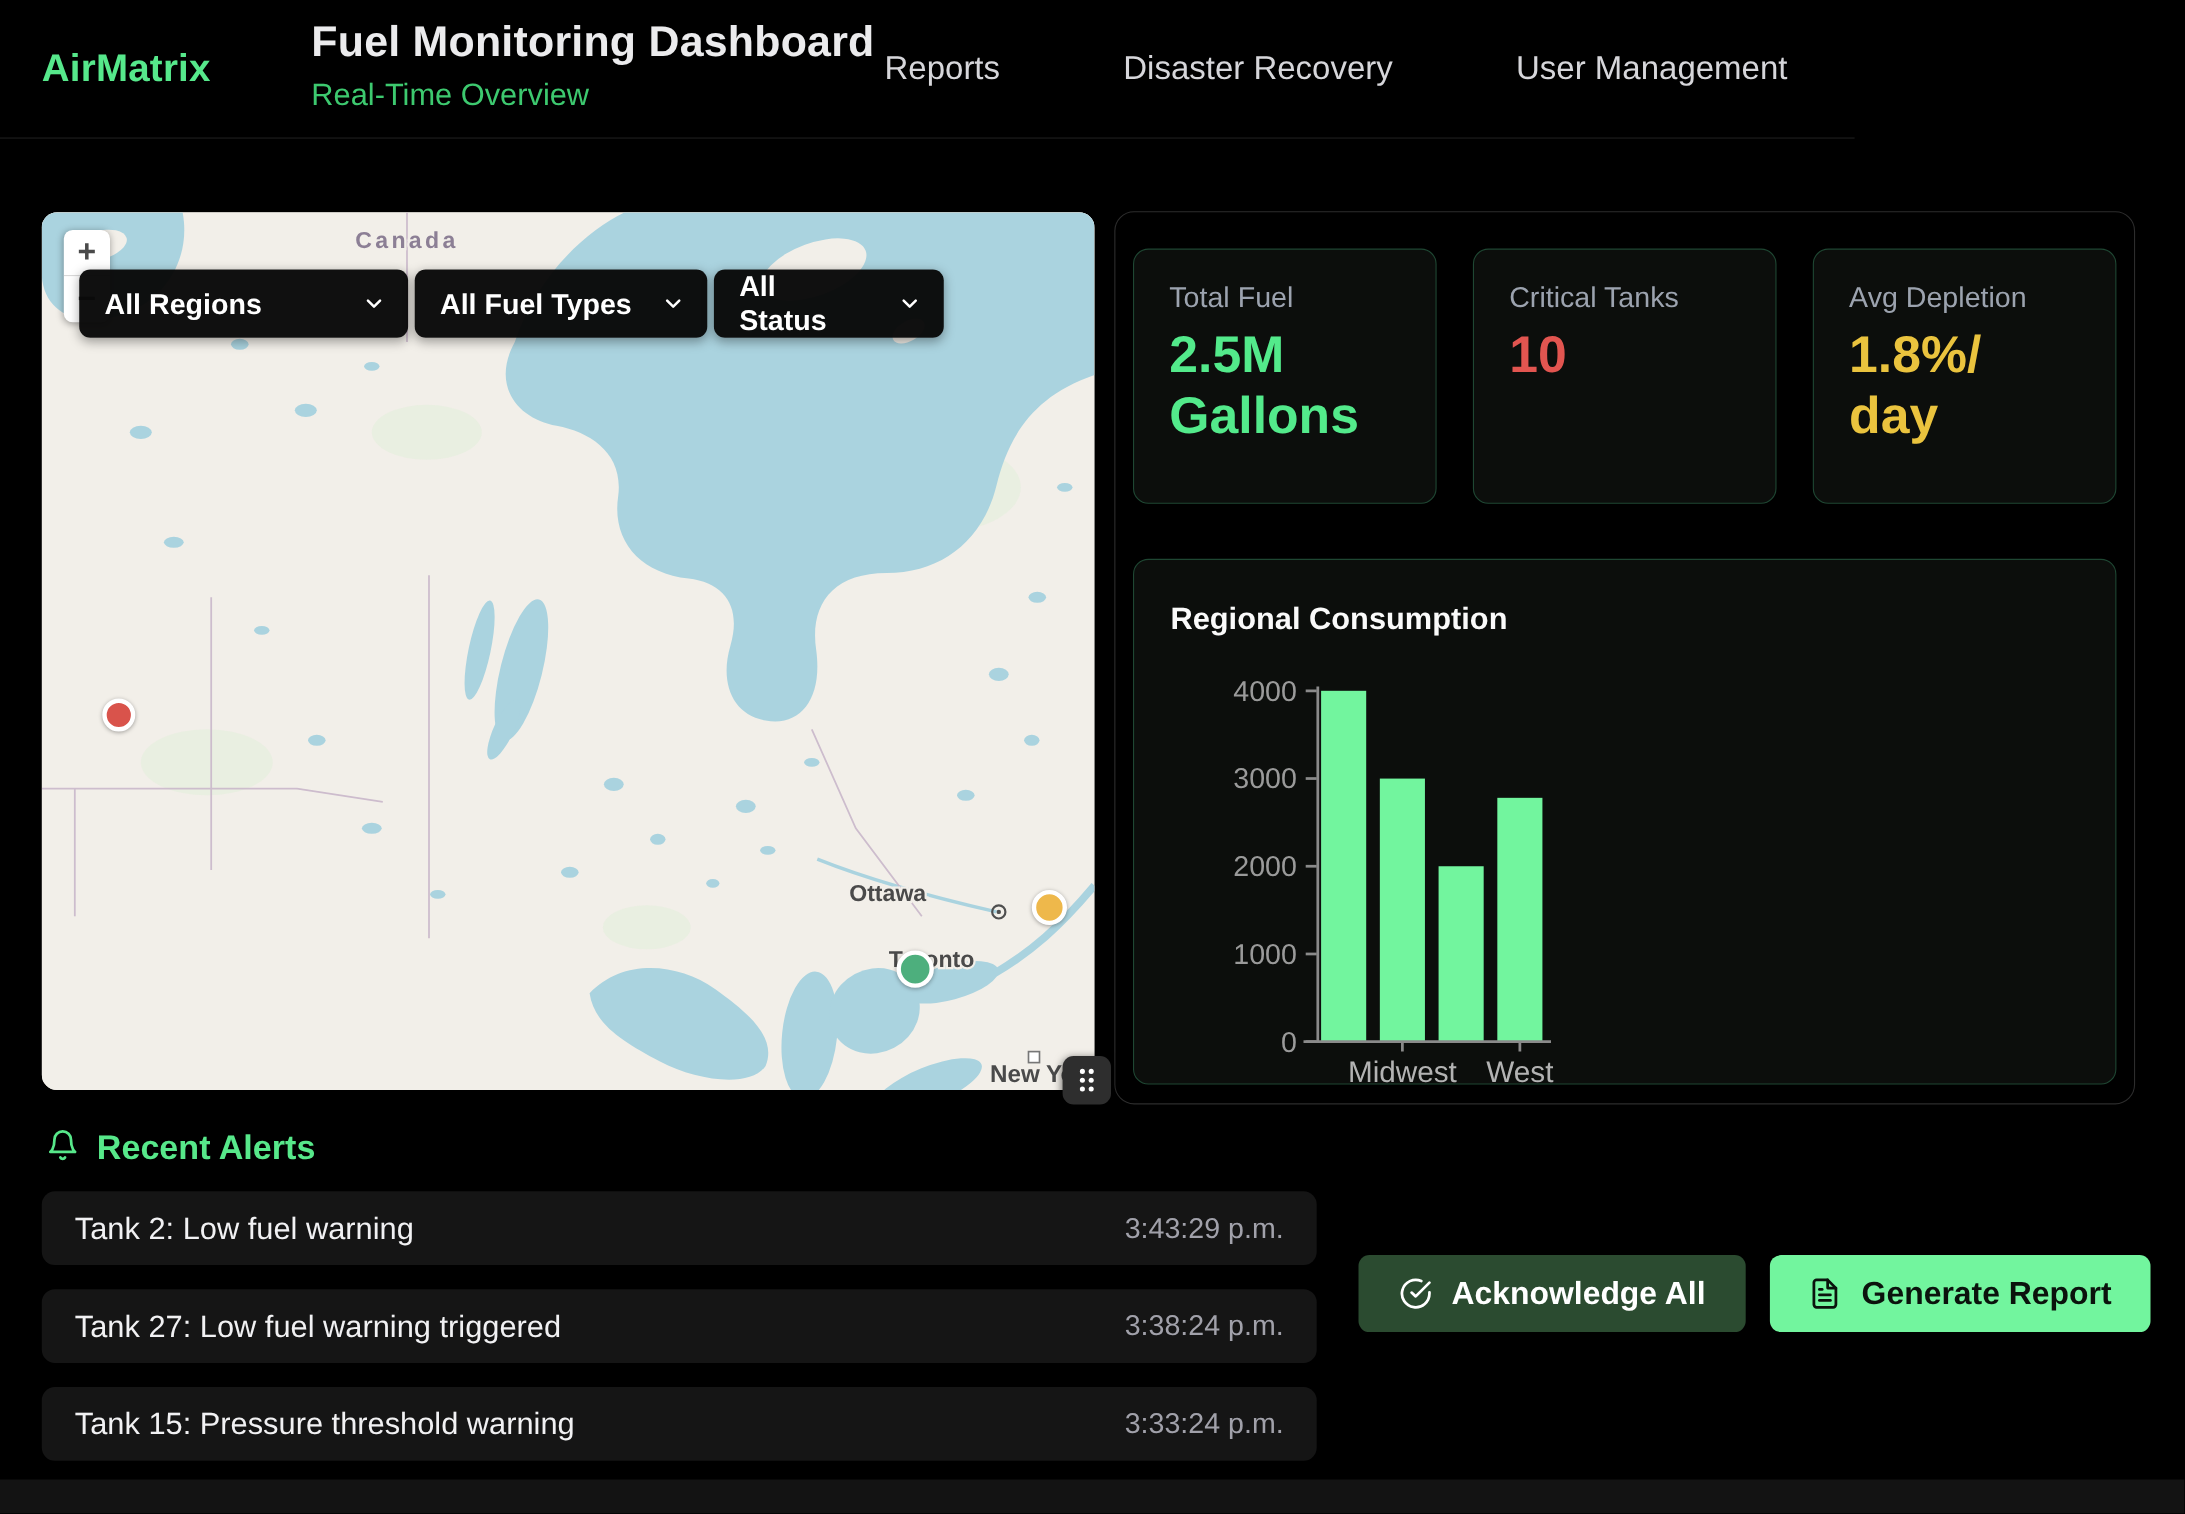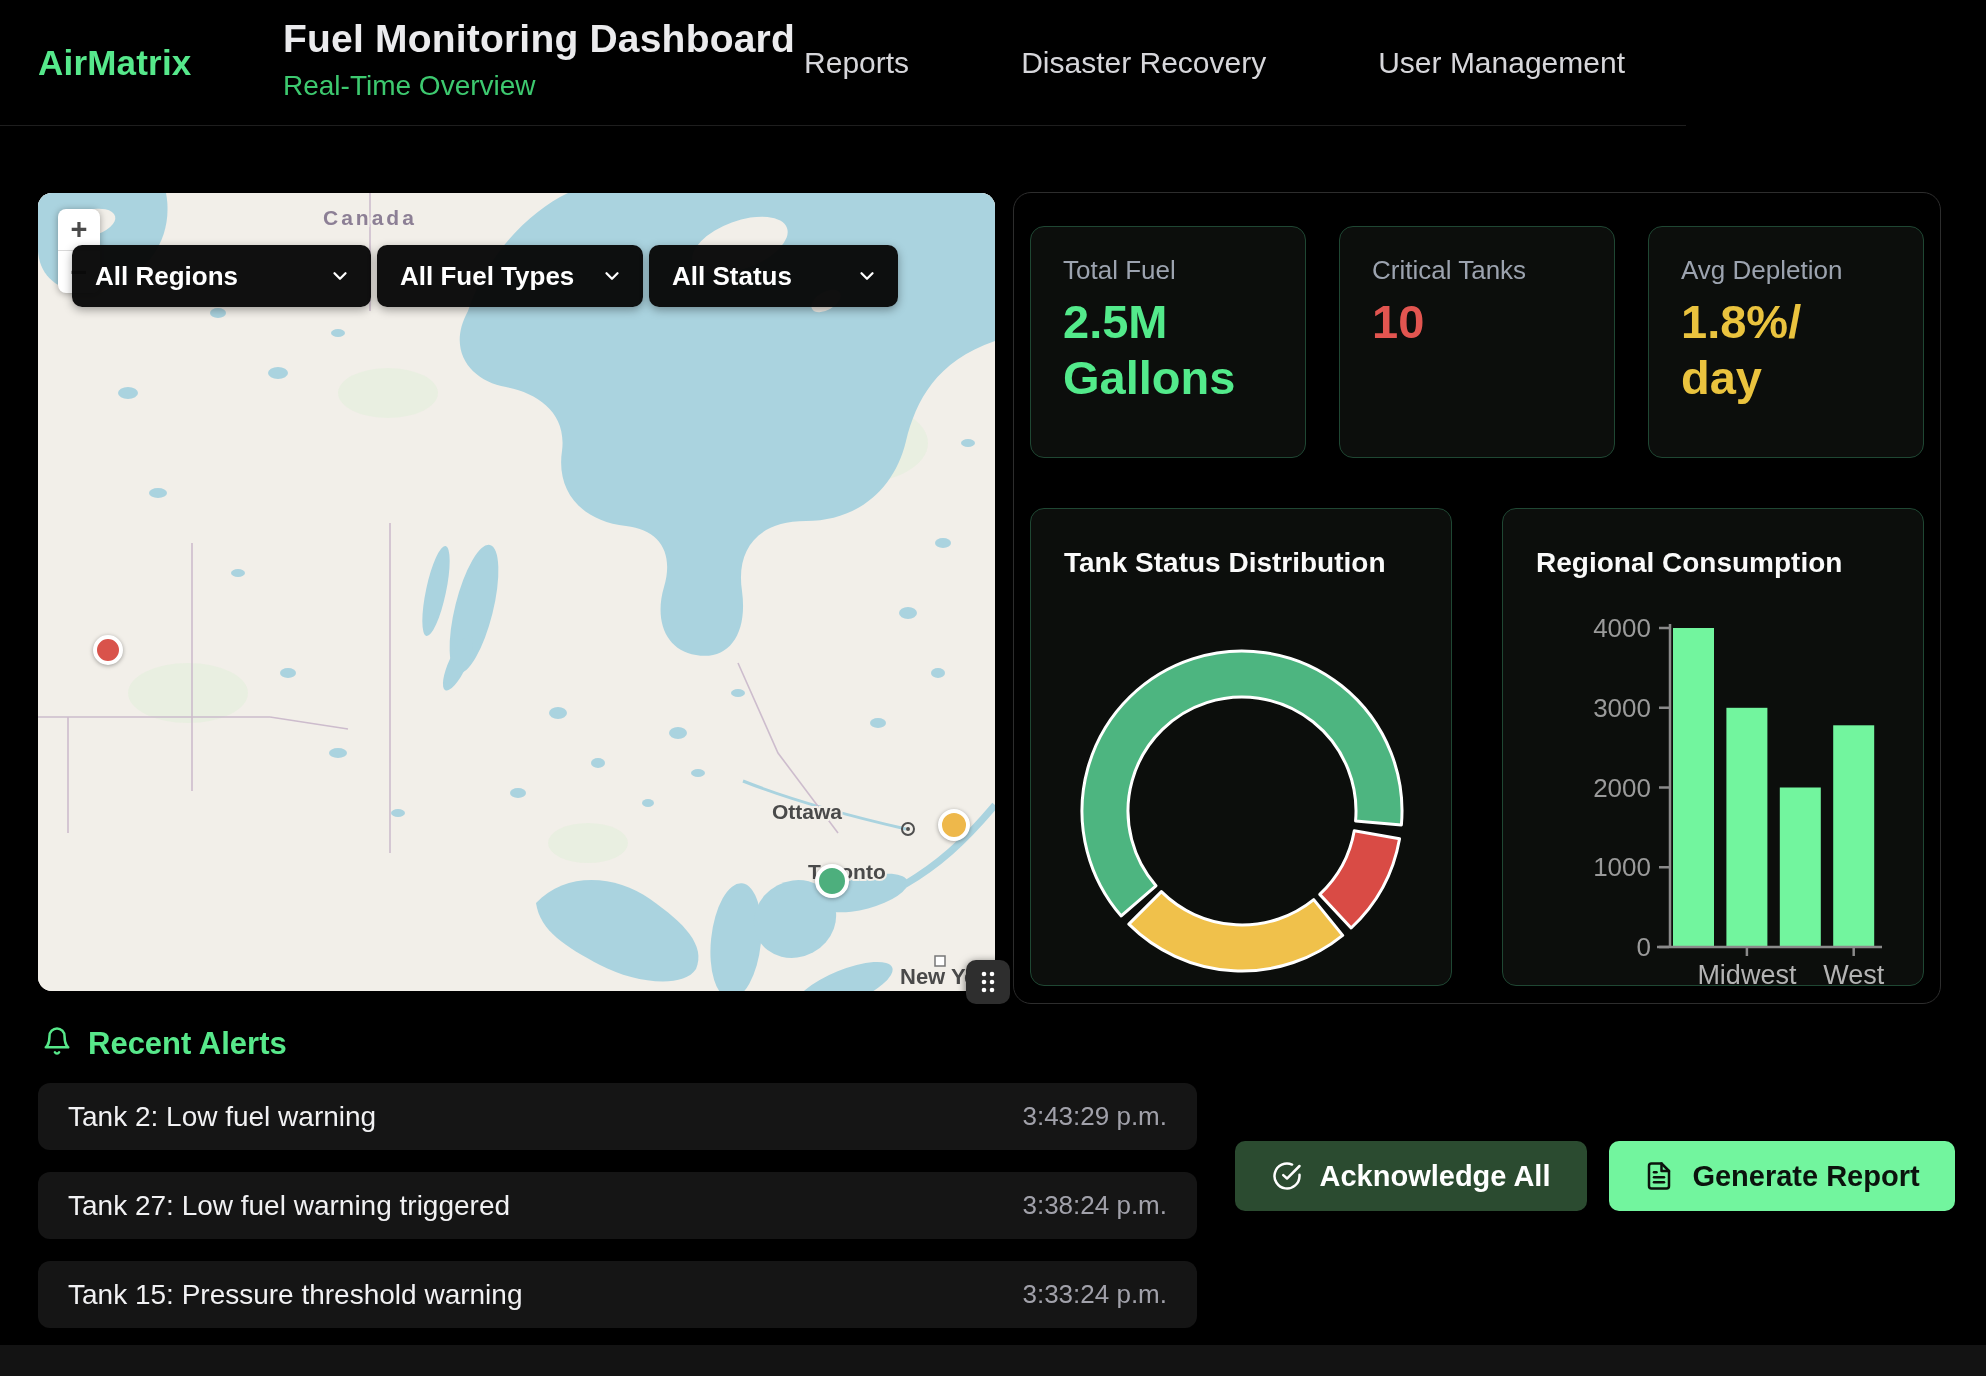--- a/index.html
+++ b/index.html
@@ -25,21 +25,21 @@
   .zoomctl { position:absolute; left:20px; top:16px; width:42px; z-index:1;
     background:#fff; border-radius:8px; box-shadow:0 1px 7px rgba(0,0,0,.35); overflow:hidden; }
   .zoomctl .zbtn { width:42px; height:42px; display:flex; align-items:center; justify-content:center;
     font-size:29px; font-weight:700; color:#4a4a4a; cursor:pointer; }
   .zoomctl .zbtn:first-child { border-bottom:1px solid #d9d9d9; }
   .filters { position:absolute; left:34px; top:52px; display:flex; gap:6px; z-index:2; }
   .dropdown { height:62px; background:rgba(8,8,8,.97); border-radius:10px; color:#fff;
     display:flex; align-items:center; justify-content:space-between; padding:0 20px 0 23px;
     font-size:26px; font-weight:600; cursor:pointer; box-shadow:0 3px 10px rgba(0,0,0,.35); }
   .dropdown .chev { margin-left:26px; display:flex; }
-  .dd-regions { width:299px; } .dd-fuel { width:266px; } .dd-status { width:249px;align-items:center; }
+  .dd-regions { width:299px; } .dd-fuel { width:266px; } .dd-status { width:209px;align-items:center; }
   .marker { position:absolute; border:4px solid #fff; border-radius:50%;
     transform:translate(-50%,-50%); box-shadow:0 1px 4px rgba(0,0,0,.35); cursor:pointer; z-index:3; }
   .draghandle { position:absolute; left:966px; top:960px; width:44px; height:44px; z-index:6;
     background:#2e2e2e; border-radius:10px; box-shadow:0 2px 8px rgba(0,0,0,.6);
     display:flex; align-items:center; justify-content:center; cursor:grab; }
   
   .right-panel { position:absolute; left:1013px; top:192px; width:928px; height:812px;
     border:1.5px solid #2d2d2d; border-radius:18px; padding:33px 16px 16px; }
   .stats-row { display:flex; gap:33px; height:232px; }
   .card { background:#0c0e0c; border:1.5px solid #1f4733; border-radius:14px; }
@@ -221,28 +221,20 @@
       <div class="stat-label">Critical Tanks</div>
       <div class="stat-value" style="color: rgb(226, 85, 80);">10</div>
     </div>
     <div class="card stat-card">
       <div class="stat-label">Avg Depletion</div>
       <div class="stat-value" style="color: rgb(234, 195, 62);">1.8%/
 day</div>
     </div>
   </div>
   <div class="charts-row">
-    <div class="card chart-card donut-card">
-      <svg id="donut-svg" width="422" height="478" viewBox="0 0 422 478">
-          <path d="M 90.25 406.97 A 160 160 0 1 1 370.39 315.94 L 324.57 311.94 A 114 114 0 1 0 124.96 376.79 Z" fill="#4db580" stroke="#ffffff" stroke-width="3" stroke-linejoin="round"></path>
-          <path d="M 368.57 329.78 A 160 160 0 0 1 320.12 419.02 L 288.75 385.37 A 114 114 0 0 0 323.27 321.80 Z" fill="#d94b45" stroke="#ffffff" stroke-width="3" stroke-linejoin="round"></path>
-          <path d="M 311.69 426.34 A 160 160 0 0 1 97.86 415.14 L 130.39 382.61 A 114 114 0 0 0 282.74 390.59 Z" fill="#f0c14b" stroke="#ffffff" stroke-width="3" stroke-linejoin="round"></path>
-        </svg>
-      <div class="chart-title">Tank Status Distribution</div>
-    </div>
     <div class="card chart-card bar-card">
       <svg id="bar-svg" width="424" height="478" viewBox="0 0 424 478">
           <line x1="156" y1="438" x2="166" y2="438" stroke="#8a8a8a" stroke-width="2.5"></line>
           <text x="148" y="447" text-anchor="end" font-size="26" fill="#9a9a9a" font-family="Liberation Sans, sans-serif">0</text>
           <line x1="156" y1="358.25" x2="166" y2="358.25" stroke="#8a8a8a" stroke-width="2.5"></line>
           <text x="148" y="367.25" text-anchor="end" font-size="26" fill="#9a9a9a" font-family="Liberation Sans, sans-serif">1000</text>
           <line x1="156" y1="278.5" x2="166" y2="278.5" stroke="#8a8a8a" stroke-width="2.5"></line>
           <text x="148" y="287.5" text-anchor="end" font-size="26" fill="#9a9a9a" font-family="Liberation Sans, sans-serif">2000</text>
           <line x1="156" y1="198.75" x2="166" y2="198.75" stroke="#8a8a8a" stroke-width="2.5"></line>
           <text x="148" y="207.75" text-anchor="end" font-size="26" fill="#9a9a9a" font-family="Liberation Sans, sans-serif">3000</text>

